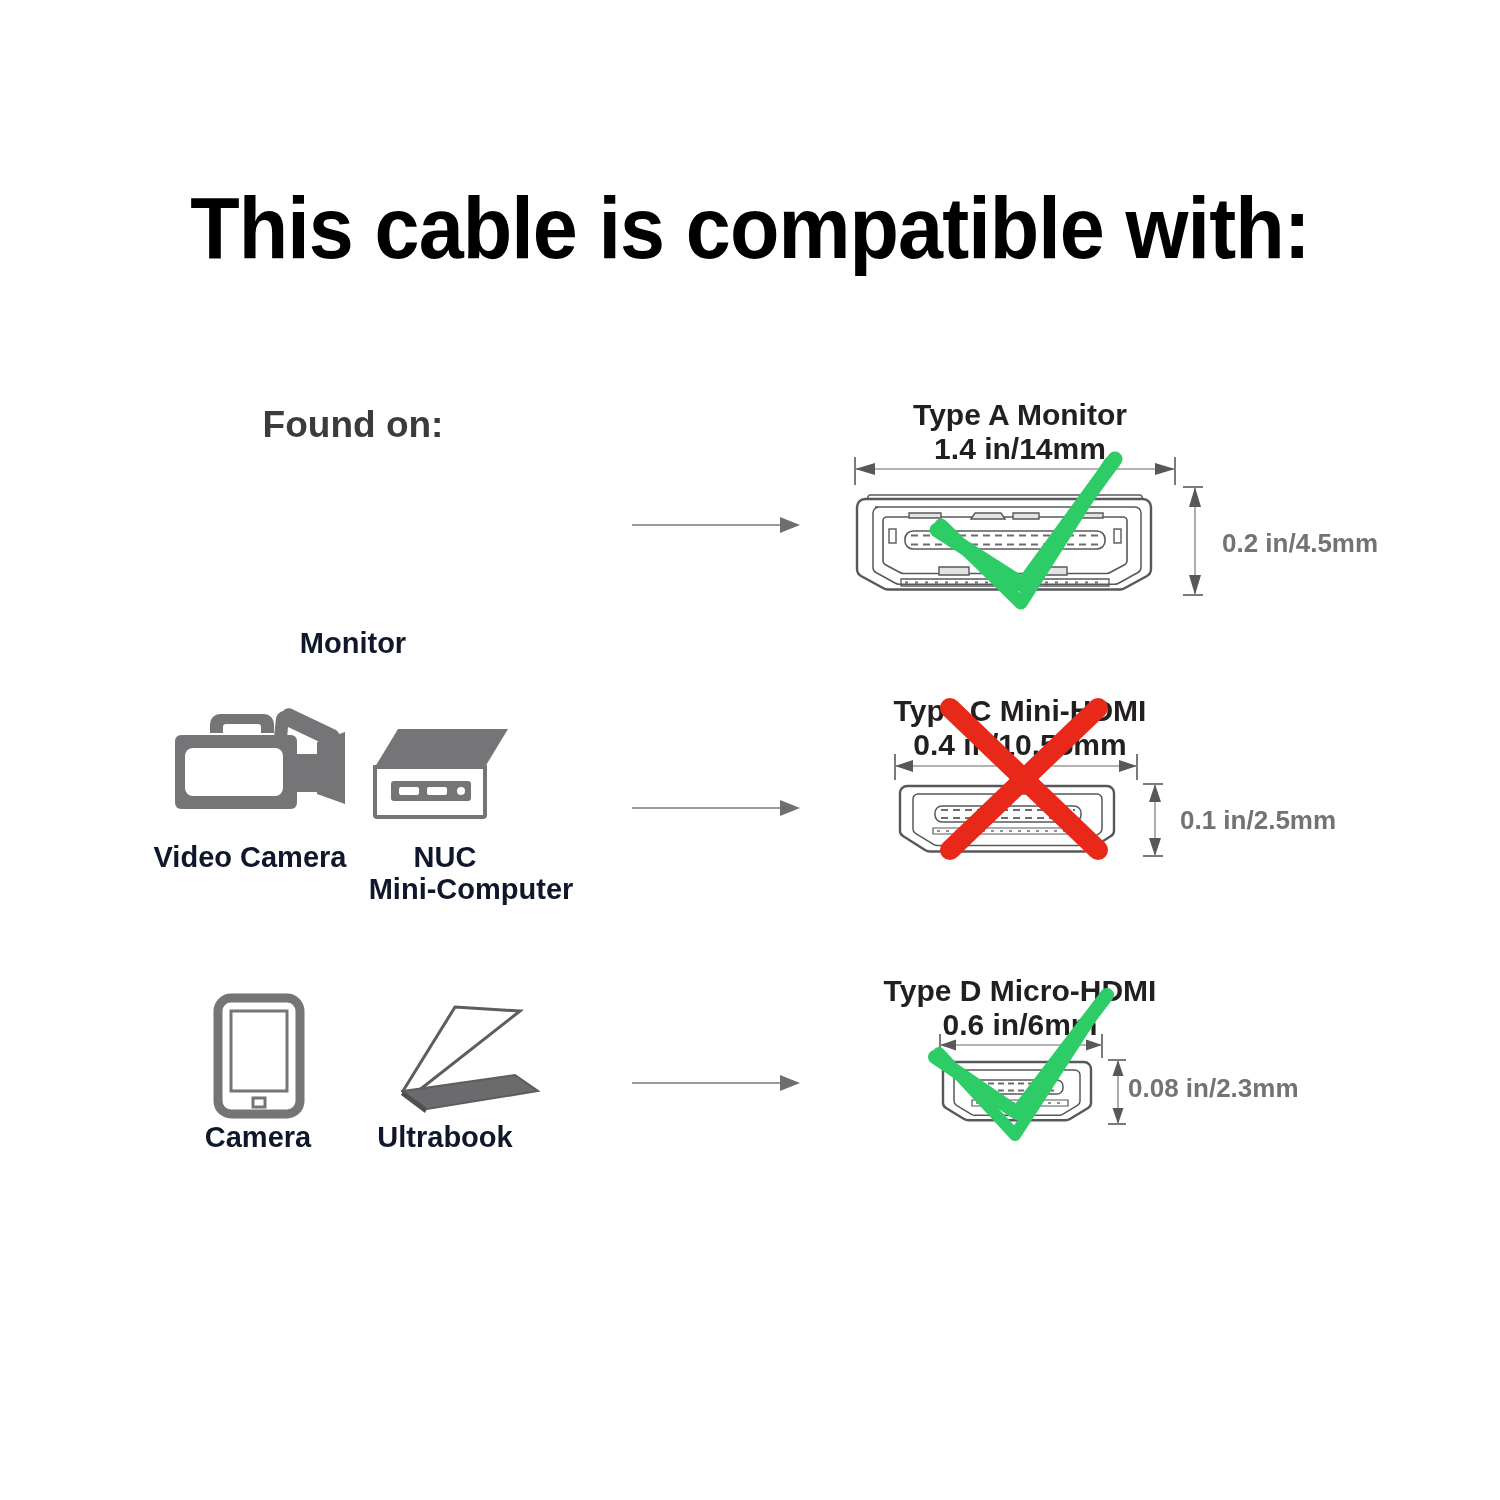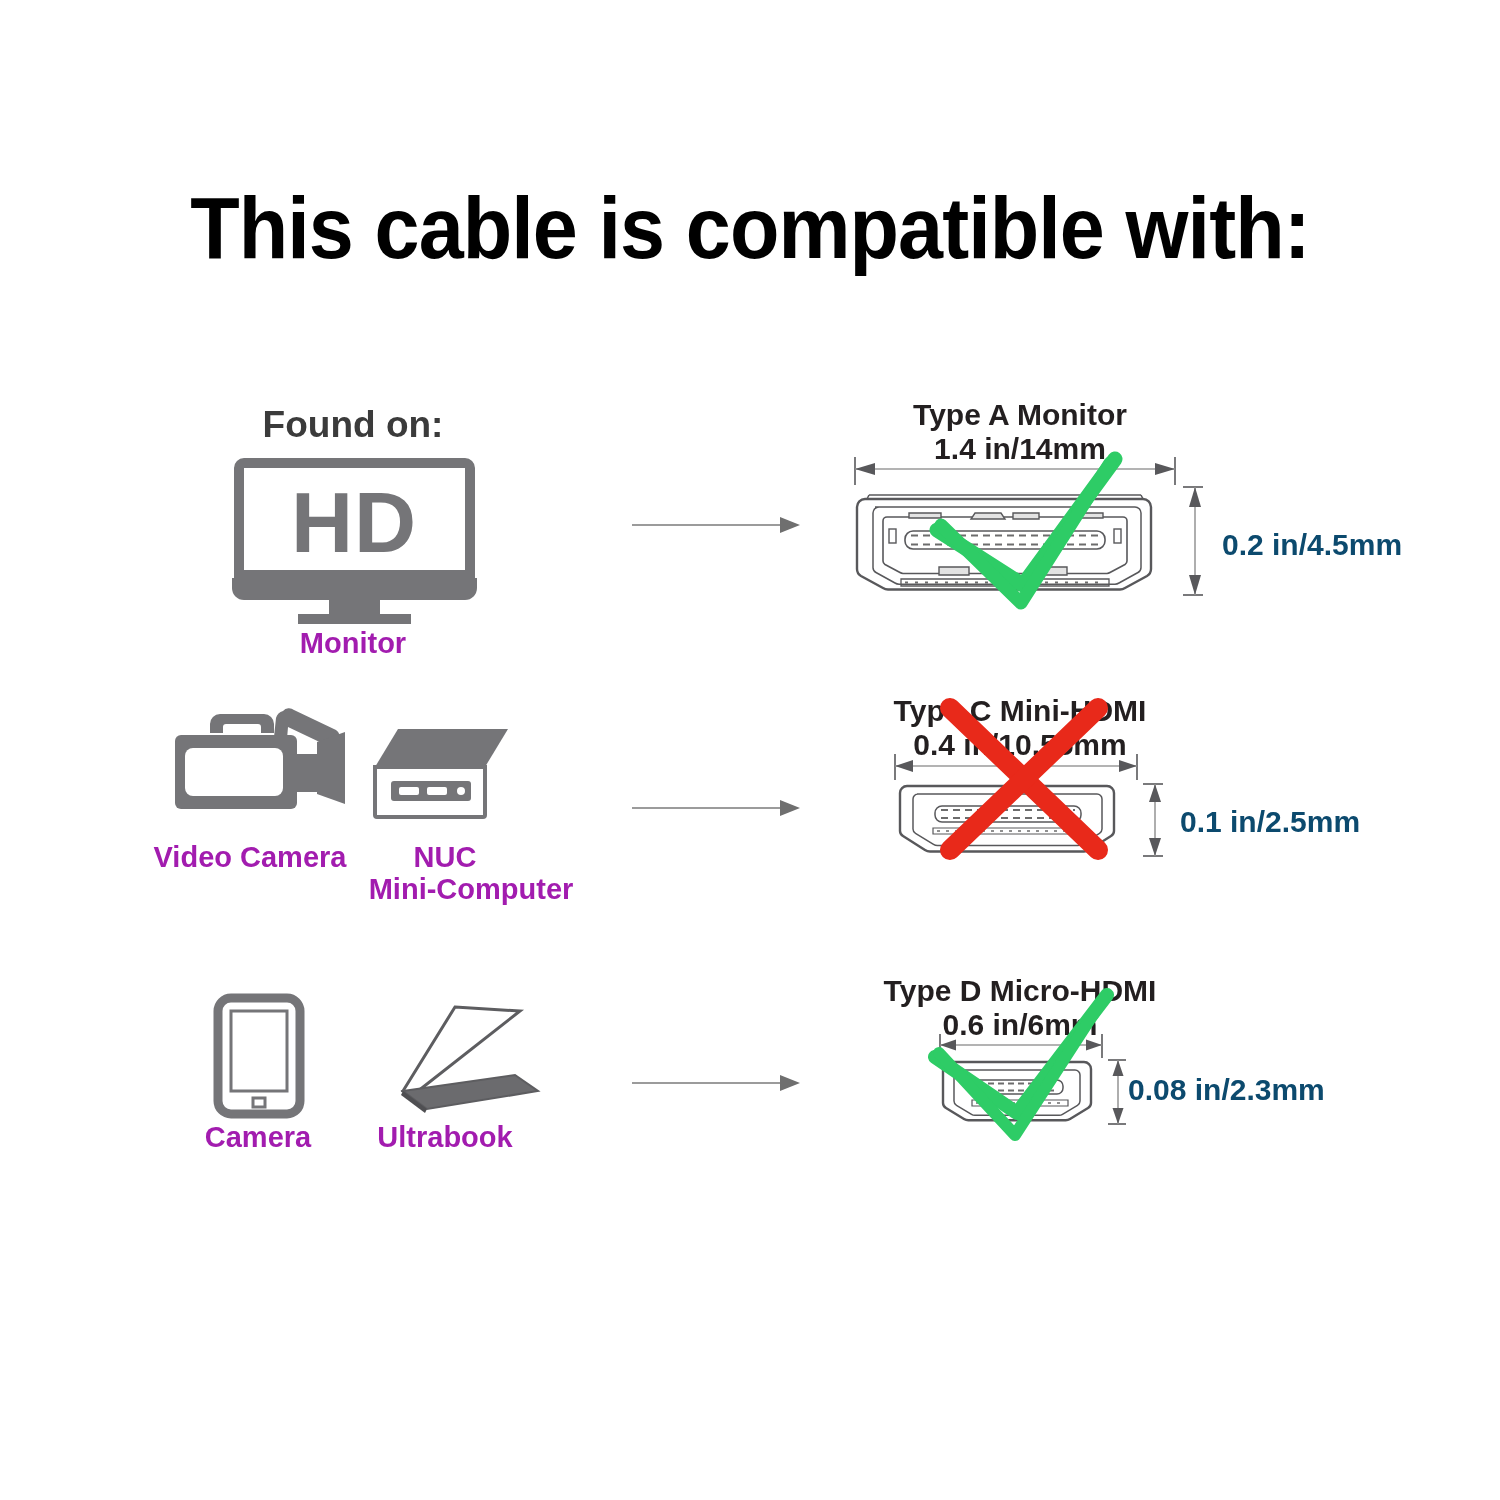--- a/index.html
+++ b/index.html
@@ -42,72 +42,55 @@
     font-family: "Liberation Sans", sans-serif;
     color: #231f20;
     white-space: nowrap;
   }
   .lbl.c { text-align: center; transform: translateX(-50%); }
 
   .device-label {
     font-size: 29px;
     font-weight: 600;
     line-height: 34px;
-    color: #a21caf;
+    color: #0f172a;
   }
   .found-on {
     font-size: 37px;
     font-weight: 600;
     color: #3b3b3b;
   }
   .conn-title {
     font-size: 30px;
     font-weight: 600;
     line-height: 38px;
     color: #231f20;
   }
   .dim-label {
-    font-size: 30px;
+    font-size: 26px;
     font-weight: 600;
-    color: #0c4a6e;
+    color: #737373;
   }
 
   
   .icon-gray { fill: #757578; }
 
   svg { display: block; overflow: visible; }
 
   .abs { position: absolute; }
 </style>
 </head>
 <body>
 
 <div id="page">
 
   <div id="title">This cable is compatible with:</div>
 
   <div class="lbl c found-on" style="left:353px; top:404px;">Found on:</div>
 
-  <div class="abs" style="left:232px; top:456px;">
-    <svg width="245" height="168" viewBox="0 0 245 168">
-      <g class="icon-gray">
-
-        <path d="M12 2 h221 a10 10 0 0 1 10 10 v112 h-241 v-112 a10 10 0 0 1 10 -10 z
-                 M12 12 v102 h221 v-102 z" fill-rule="evenodd"></path>
-
-        <path d="M0 122 h245 v10 a12 12 0 0 1 -12 12 h-221 a12 12 0 0 1 -12 -12 z"></path>
-
-        <path d="M97 144 h51 v14 h-51 z"></path>
-
-        <path d="M66 158 h113 v10 h-113 z"></path>
-
-        <text x="122" y="96" text-anchor="middle" font-family="Liberation Sans, sans-serif" font-size="86" font-weight="bold" letter-spacing="1">HD</text>
-      </g>
-    </svg>
-  </div>
   <div class="lbl c device-label" style="left:353px; top:626px;">Monitor</div>
 
   <div class="abs" style="left:632px; top:515px;">
     <svg width="168" height="20" viewBox="0 0 168 20">
       <line x1="0" y1="10" x2="150" y2="10" stroke="#9b9b9b" stroke-width="2.2"></line>
       <polygon points="148,2 168,10 148,18" fill="#6f6f6f"></polygon>
     </svg>
   </div>
 
   <div class="lbl c conn-title" style="left:1020px; top:396px;">Type A Monitor</div>

